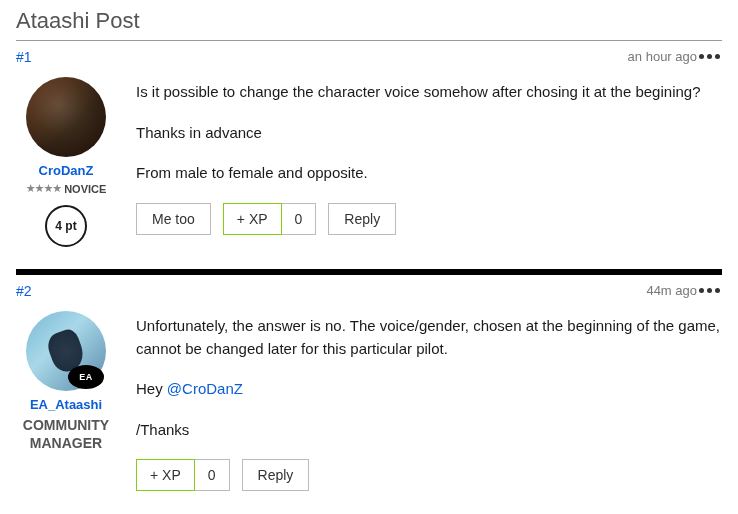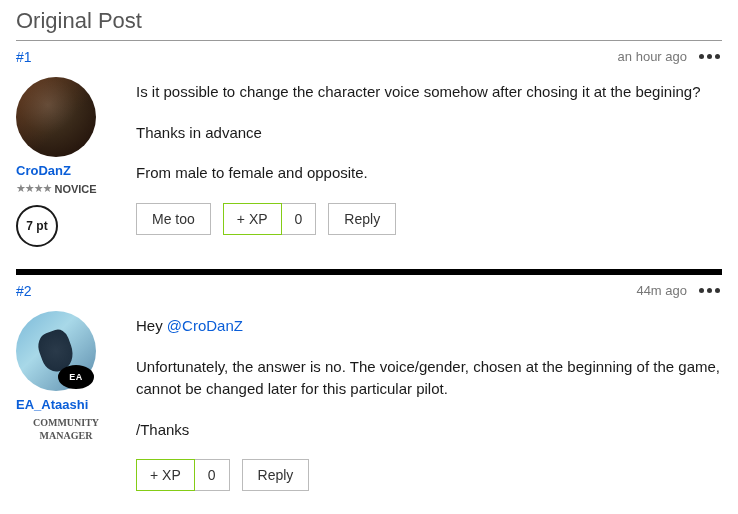--- a/index.html
+++ b/index.html
@@ -30,21 +30,20 @@
       margin-bottom: 6px;
     }
     .post-number {
       color: #0a5ed8;
       font-size: 14px;
       font-weight: 400;
     }
     .post-meta {
       display: flex;
       align-items: center;
-      gap: 10px;
     }
     .timestamp {
       color: #777;
       font-size: 13px;
     }
     .more-icon {
       display: flex;
       gap: 3px;
       cursor: pointer;
       padding: 2px;
@@ -52,21 +51,21 @@
     .more-icon span {
       width: 5px;
       height: 5px;
       background: #333;
       border-radius: 50%;
     }
     .sidebar {
       width: 100px;
       display: flex;
       flex-direction: column;
-      align-items: flex-start;
+      align-items: center;
       flex-shrink: 0;
     }
     .avatar {
       width: 80px;
       height: 80px;
       border-radius: 50%;
       position: relative;
       overflow: hidden;
       margin-bottom: 6px;
     }
@@ -129,27 +128,26 @@
       color: #888;
       font-size: 11px;
       letter-spacing: -1px;
     }
     .rank-label {
       font-size: 11px;
       font-weight: bold;
       color: #444;
     }
     .role-label {
-      font-size: 10px;
+      font-size: 14px;
       font-weight: bold;
       color: #555;
       text-align: center;
       line-height: 1.3;
       margin-bottom: 20px;
-      font-family: Liberation Serif, serif;
     }
     .points-badge {
       width: 42px;
       height: 42px;
       border: 2px solid #1a1a1a;
       border-radius: 50%;
       display: flex;
       align-items: center;
       justify-content: center;
       font-size: 12px;
@@ -205,42 +203,42 @@
     .divider {
       height: 6px;
       background: #000;
       margin: 8px 0;
     }
   </style>
 </head>
 <body>
 
 <div class="container">
-  <h2 class="section-title">Original Post</h2>
+  <h2 class="section-title">Ataashi Post</h2>
 
   <div class="post-header">
     <a class="post-number">#1</a>
     <div class="post-meta">
       <span class="timestamp">an hour ago</span>
       <div class="more-icon">
           <span></span>
           <span></span>
           <span></span>
         </div>
     </div>
   </div>
   <div class="post">
     <div class="sidebar">
       <div class="avatar avatar-1"></div>
       <div class="username">CroDanZ</div>
       <div class="rank-row">
         <span class="stars">★★★★</span>
         <span class="rank-label">NOVICE</span>
       </div>
-      <div class="points-badge">7 pt</div>
+      <div class="points-badge">4 pt</div>
     </div>
     <div class="content">
       <p>Is it possible to change the character voice somehow after chosing it at the begining?</p>
       <p>Thanks in advance</p>
       <p>From male to female and opposite.</p>
       <div class="actions">
         <button class="btn">Me too</button>
         <div class="xp-group">
           <button class="xp-btn">+ XP</button>
           <span class="xp-count">0</span>
@@ -266,24 +264,24 @@
   <div class="post">
     <div class="sidebar">
       <div class="avatar-wrap">
         <div class="avatar avatar-2" style="margin-bottom:0"></div>
         <div class="ea-badge">EA</div>
       </div>
       <div class="username">EA_Ataashi</div>
       <div class="role-label">COMMUNITY MANAGER</div>
     </div>
     <div class="content">
+      <p>Unfortunately, the answer is no. The voice/gender, chosen at the beginning of the game, cannot be changed later for this particular pilot.</p>
       <p>
         <span>Hey </span><a class="mention">@CroDanZ</a>
       </p>
-      <p>Unfortunately, the answer is no. The voice/gender, chosen at the beginning of the game, cannot be changed later for this particular pilot.</p>
       <p>/Thanks</p>
       <div class="actions">
         <div class="xp-group">
           <button class="xp-btn">+ XP</button>
           <span class="xp-count">0</span>
         </div>
         <button class="btn">Reply</button>
       </div>
     </div>
   </div>

